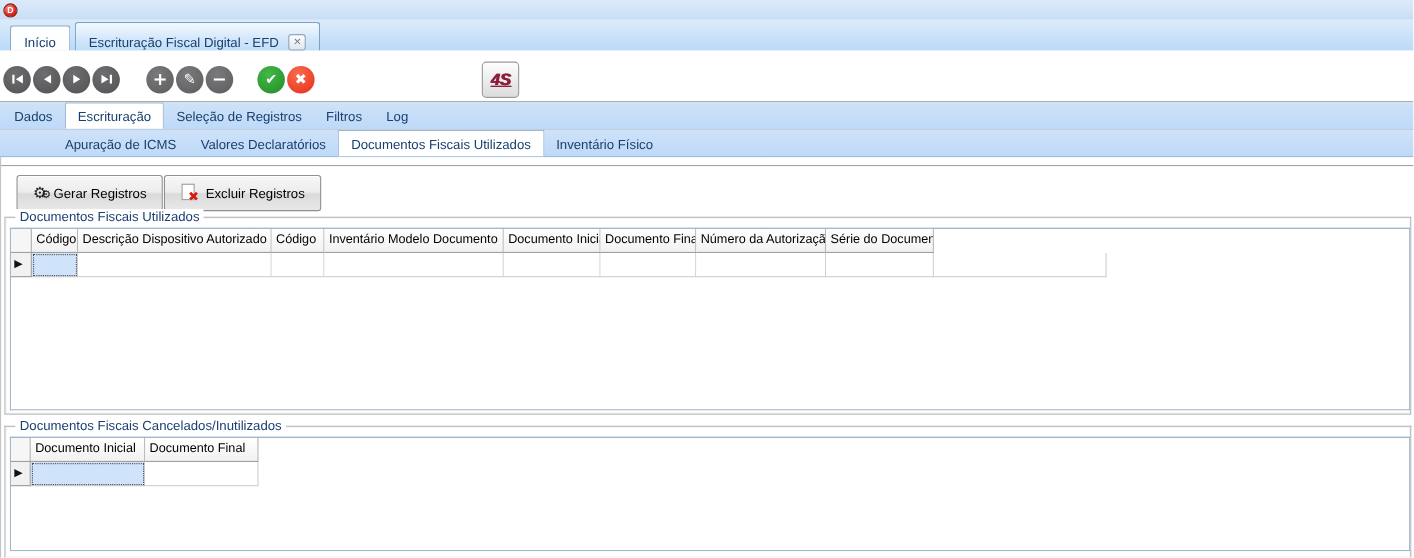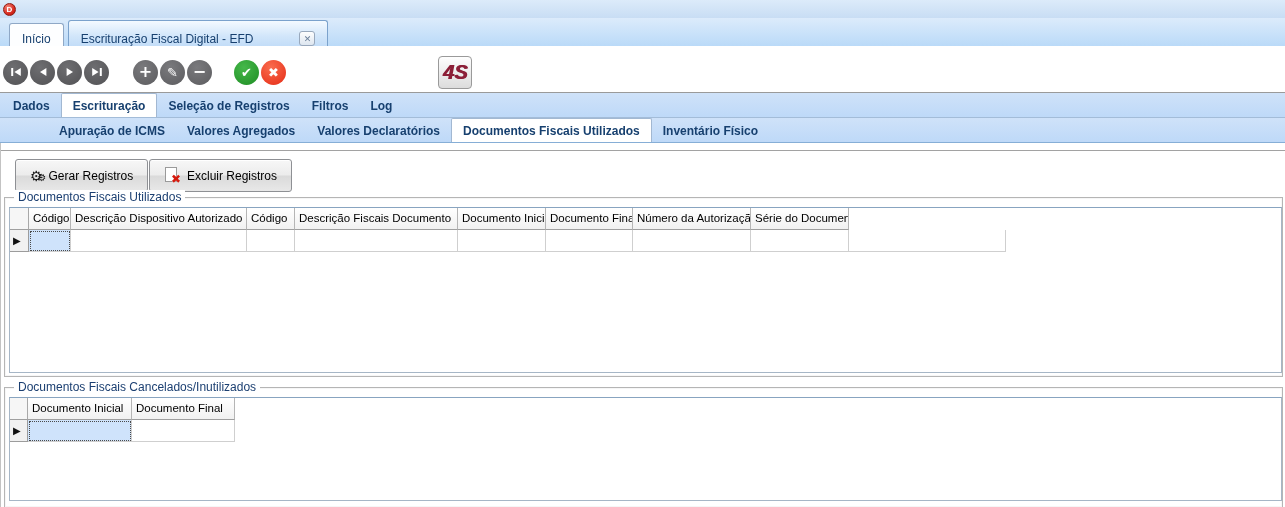--- a/index.html
+++ b/index.html
@@ -15,21 +15,21 @@
     justify-content:center; margin-right:9px; border:1px solid #8e1d14; }
   .menu-item { padding:0 7px; color:#000; cursor:default; white-space:nowrap; }
 
   
   .tabstrip { height:28px; background:linear-gradient(#dcebfb,#badaf8);
     display:flex; align-items:flex-end; padding-left:9px; }
   .doc-tab { height:23px; display:flex; align-items:flex-end; padding:0 12px;
     margin-right:4px; border:1px solid #8fa8c6; border-bottom:none;
     border-radius:3px 3px 0 0; color:#17406f; background:#fdfeff; white-space:nowrap; }
   .doc-tab.active { height:26px; background:linear-gradient(#f4faff,#d2e6fa 60%,#c3ddf8);
-    border-color:#7ba2cc;gap:37px; }
+    border-color:#7ba2cc; }
   .tab-close { width:16px; height:15px; margin-left:9px; border:1px solid #98a8bc;
     border-radius:3px; background:linear-gradient(#fefefe,#dde6f0);
     color:#6a7f99; font-family:"DejaVu Sans",sans-serif; font-size:9px;
     display:flex; align-items:center; justify-content:center; }
 
   
   .rec-toolbar { height:47px; background:#fff; border-bottom:1px solid #9a9a9a;
     display:flex; align-items:center; padding:6px 0 0 3px; }
   .circle-btn { width:25px; height:25px; border-radius:50%; margin-right:2px;
     display:flex; align-items:center; justify-content:center; border:none; cursor:default; }
@@ -38,30 +38,30 @@
   .circle-btn.confirm { background:radial-gradient(circle at 40% 30%, #45b84a, #1f8d24); }
   .circle-btn.cancel  { background:radial-gradient(circle at 40% 30%, #fa6c4e, #e52c16); }
   .circle-btn svg { display:block; }
   .circle-btn .glyph { color:#fff; font-family:"DejaVu Sans",sans-serif;
     font-size:13px; font-weight:bold; line-height:1; }
   .circle-btn.edit .glyph.plusminus { font-size:16px; }
   .gap-a { margin-left:22px; } .gap-b { margin-left:20px; }
   .logo-btn { width:34px; height:33px; margin-left:150px; border:1px solid #9a9a9a;
     border-radius:4px; background:linear-gradient(#fefefe,#dcdcdc);
     display:flex; align-items:center; justify-content:center;
-    color:#8c1f38; font-weight:bold; font-style:italic; font-size:20px;
-    text-shadow:1px 0 #8c1f38; }
+    color:#8c1f38; font-weight:bold; font-style:italic; font-size:15px;
+    text-shadow:1px 0 #8c1f38;text-decoration:underline; }
 
   
   .tabs-row { height:25px; display:flex; align-items:flex-end;
     background:linear-gradient(#cfe2f9,#bed9f8); padding-left:2px; }
   .tabs-row1 { border-bottom:1px solid #a3bcd8; }
   .tabs-row2 { border-bottom:1px solid #86aed6;padding-left:48px; }
   .page-tab { height:22px; display:flex; align-items:center; padding:0 11px;
-    color:#17406f; white-space:nowrap;font-weight:bold; }
+    color:#17406f; white-space:nowrap; }
   .page-tab.active { background:#fff; border:1px solid #a2b8d2; border-bottom:none;
     border-radius:2px 2px 0 0; height:24px; }
 
   
   .content { position:relative; height:364px; background:#fff;
     border-left:1px solid #c3c3c3; }
   .actions-panel { position:absolute; top:7px; left:0; right:0; height:47px;
     border-top:1px solid #a2a2a2; }
   .action-btn { position:absolute; top:8px; height:33px; display:inline-flex;
     align-items:center; gap:7px; padding:0 14px; border:1px solid #8e9094;
@@ -171,21 +171,20 @@
 
 <div class="tabs-row tabs-row1">
     <span class="page-tab">Dados</span>
     <span class="page-tab active">Escrituração</span>
     <span class="page-tab">Seleção de Registros</span>
     <span class="page-tab">Filtros</span>
     <span class="page-tab">Log</span>
   </div>
 <div class="tabs-row tabs-row2">
     <span class="page-tab">Apuração de ICMS</span>
-    <span class="page-tab">Valores Agregados</span>
     <span class="page-tab">Valores Declaratórios</span>
     <span class="page-tab active">Documentos Fiscais Utilizados</span>
     <span class="page-tab">Inventário Físico</span>
   </div>
 
 <div class="content">
   <div class="actions-panel">
     <span class="action-btn btn-generate">
       <span class="gears-icon"><span>⚙</span><span class="g2">⚙</span></span>
       <span>Gerar Registros</span>
@@ -201,21 +200,21 @@
 
   <div class="groupbox gb-1">
     <span class="gb-title">Documentos Fiscais Utilizados</span>
   </div>
   <div class="dbgrid dbgrid-1">
       <div class="grid-row">
         <span class="sel-h" style="width: 19px;"></span>
         <div class="h-cell" style="width: 42px;">Código</div>
         <div class="h-cell" style="width: 176px;">Descrição Dispositivo Autorizado</div>
         <div class="h-cell" style="width: 48px;">Código</div>
-        <div class="h-cell" style="width: 163px;">Descrição Fiscais Documento</div>
+        <div class="h-cell" style="width: 163px;">Inventário Modelo Documento</div>
         <div class="h-cell" style="width: 88px;">Documento Inicial</div>
         <div class="h-cell" style="width: 87px;">Documento Final</div>
         <div class="h-cell" style="width: 118px;">Número da Autorização</div>
         <div class="h-cell" style="width: 98px;">Série do Documento</div>
       </div>
       <div class="grid-row">
         <span class="sel-cell" style="width: 19px;">
           <span class="row-marker">▶</span>
         </span>
         <div class="d-cell selected" style="width: 42px;"></div>

